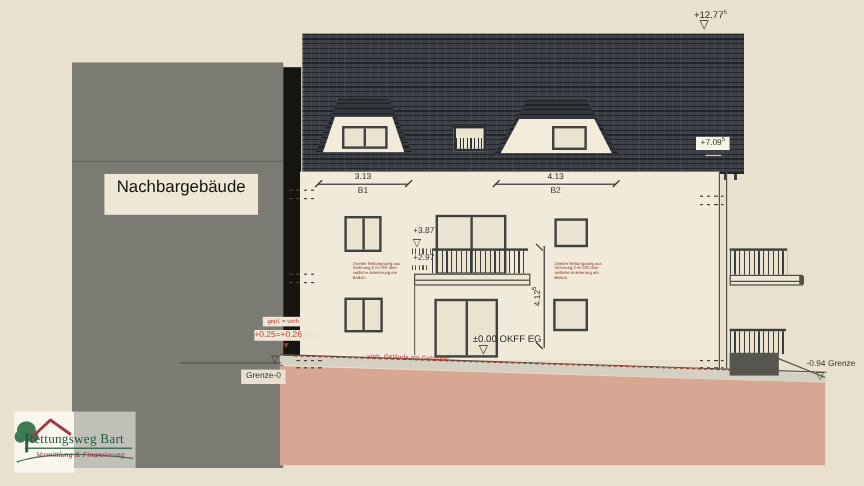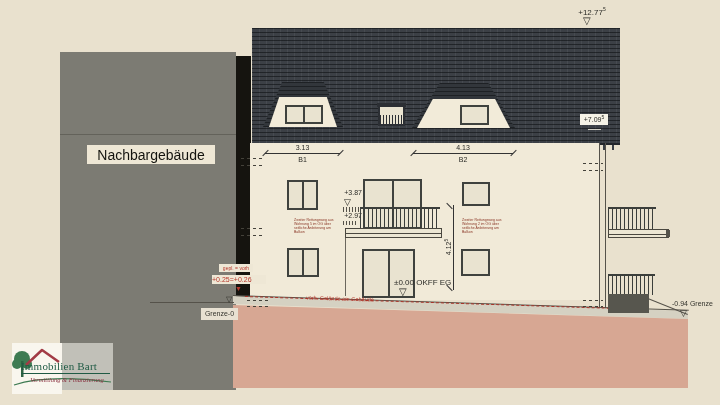--- a/index.html
+++ b/index.html
@@ -6,21 +6,21 @@
   #canvas{position:relative;width:720px;height:405px;overflow:hidden;background:#e9e1ce;
           font-family:"Liberation Sans", sans-serif;color:#2a2a26;}
   .abs{position:absolute;}
   .ctr{text-align:center;}
   .t7{font-size:7px;line-height:8px;}
   .t8{font-size:8px;line-height:9px;}
   sup{font-size:5px;line-height:0;}
   
   .neighbor{left:60px;top:52px;width:176px;height:338px;background:#7c7b73;}
   .neighbor-split{left:60px;top:134px;width:176px;height:1px;background:#63625a;}
-  .neighbor-label{left:87px;top:145px;width:128px;height:19px;background:#eee7d5;
+  .neighbor-label{left:87px;top:145px;width:128px;height:34px;background:#eee7d5;
                   font-size:14px;line-height:21px;color:#14140f;}
   .strip{left:236px;top:56px;width:15px;height:246px;background:#15140f;}
   
   .roof{left:252px;top:28px;width:368px;height:115px;
     background:
       repeating-linear-gradient(180deg, rgba(10,12,14,.55) 0 1px, rgba(0,0,0,0) 1px 4px),
       repeating-linear-gradient(90deg, rgba(255,255,255,.06) 0 1px, rgba(0,0,0,0) 1px 7px),
       #3c4046;
     border-bottom:2px solid #22252a;}
   .gutter{left:252px;top:145px;width:368px;height:5px;
@@ -219,18 +219,18 @@
     <div class="abs logo-white"></div>
     <div class="abs logo-gray"></div>
     <svg class="abs" style="left:0;top:0;" width="101" height="51" viewBox="0 0 101 51">
       <circle cx="10" cy="16" r="8" fill="#3e7b52"></circle>
       <circle cx="5" cy="21" r="5" fill="#3e7b52"></circle>
       <circle cx="15" cy="21" r="5" fill="#3e7b52"></circle>
       <rect x="9" y="18" width="2.5" height="16" fill="#2f6342"></rect>
       <path d="M14 22 L30 7 L47 19" fill="none" stroke="#a23b45" stroke-width="2.5" stroke-linejoin="round"></path>
       <path d="M2 42 Q35 31 99 39" fill="none" stroke="#3e7b52" stroke-width="1.2"></path>
     </svg>
-    <div class="abs logo-title">Immobilien Bart</div>
+    <div class="abs logo-title">Rettungsweg Bart</div>
     <div class="abs logo-underline"></div>
     <div class="abs logo-sub">Vermittlung &amp; Finanzierung</div>
   </div>
 
 </div>
 
 </body></html>

